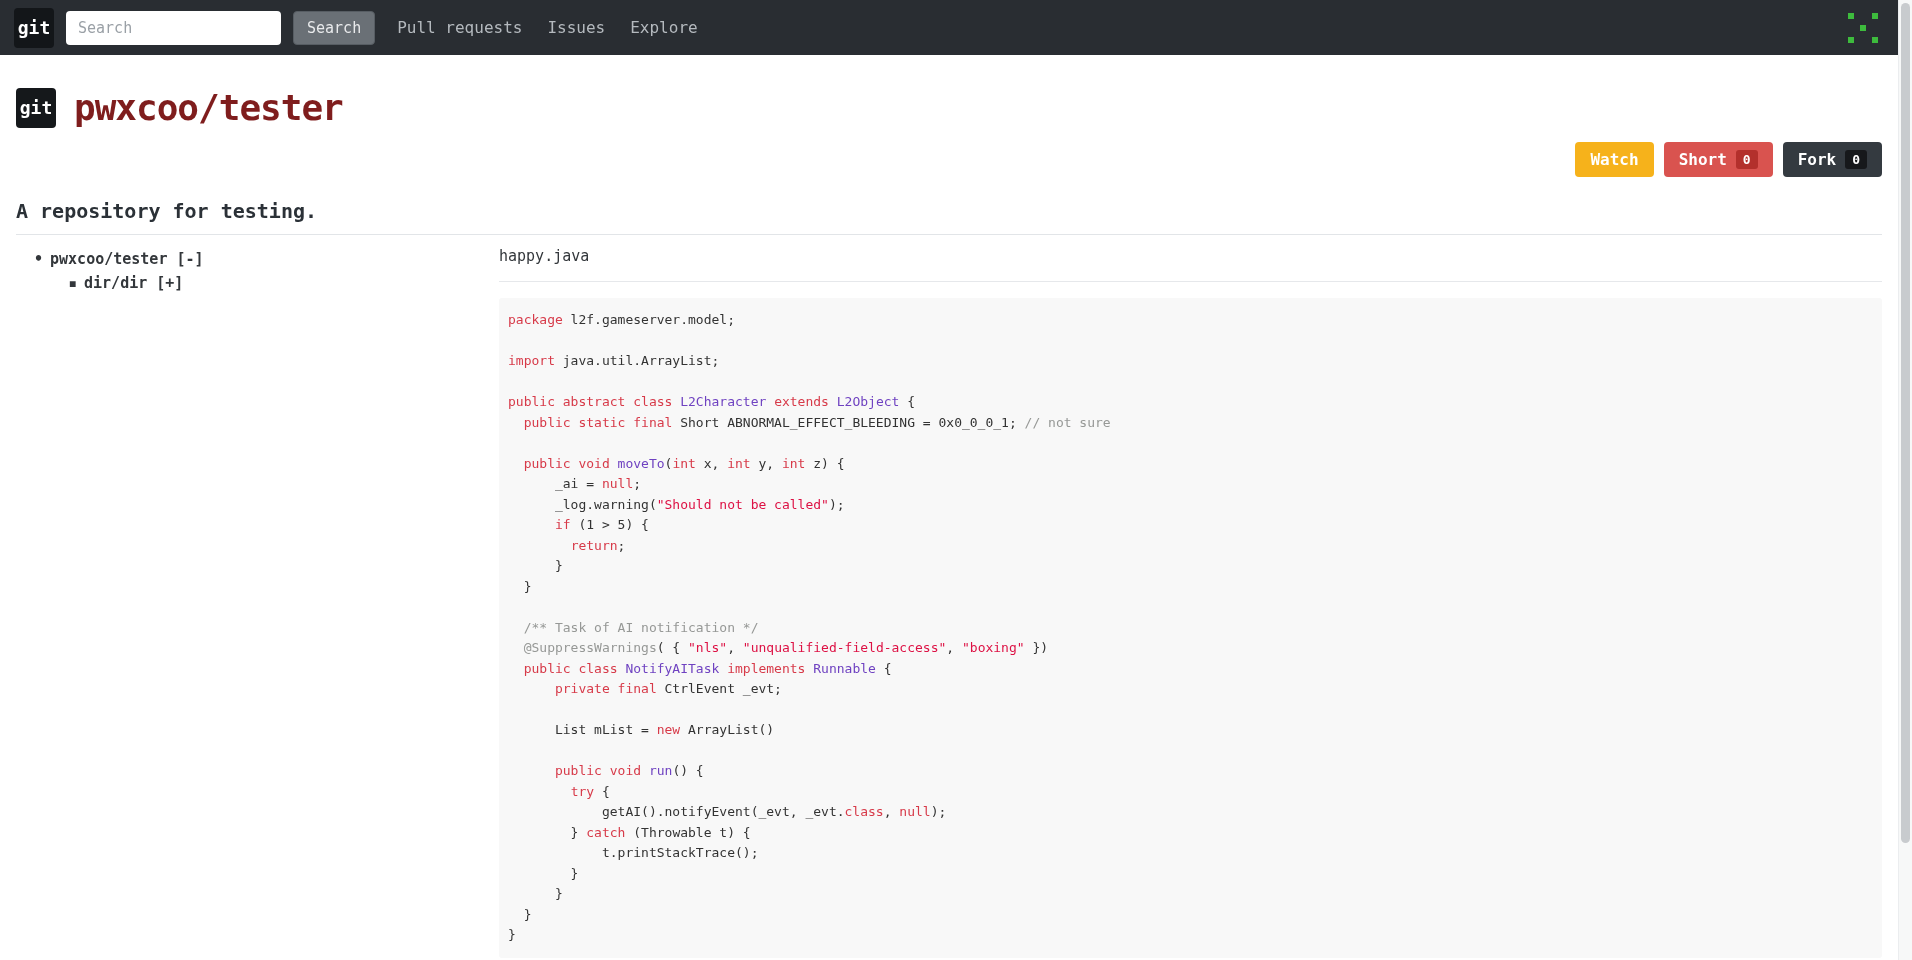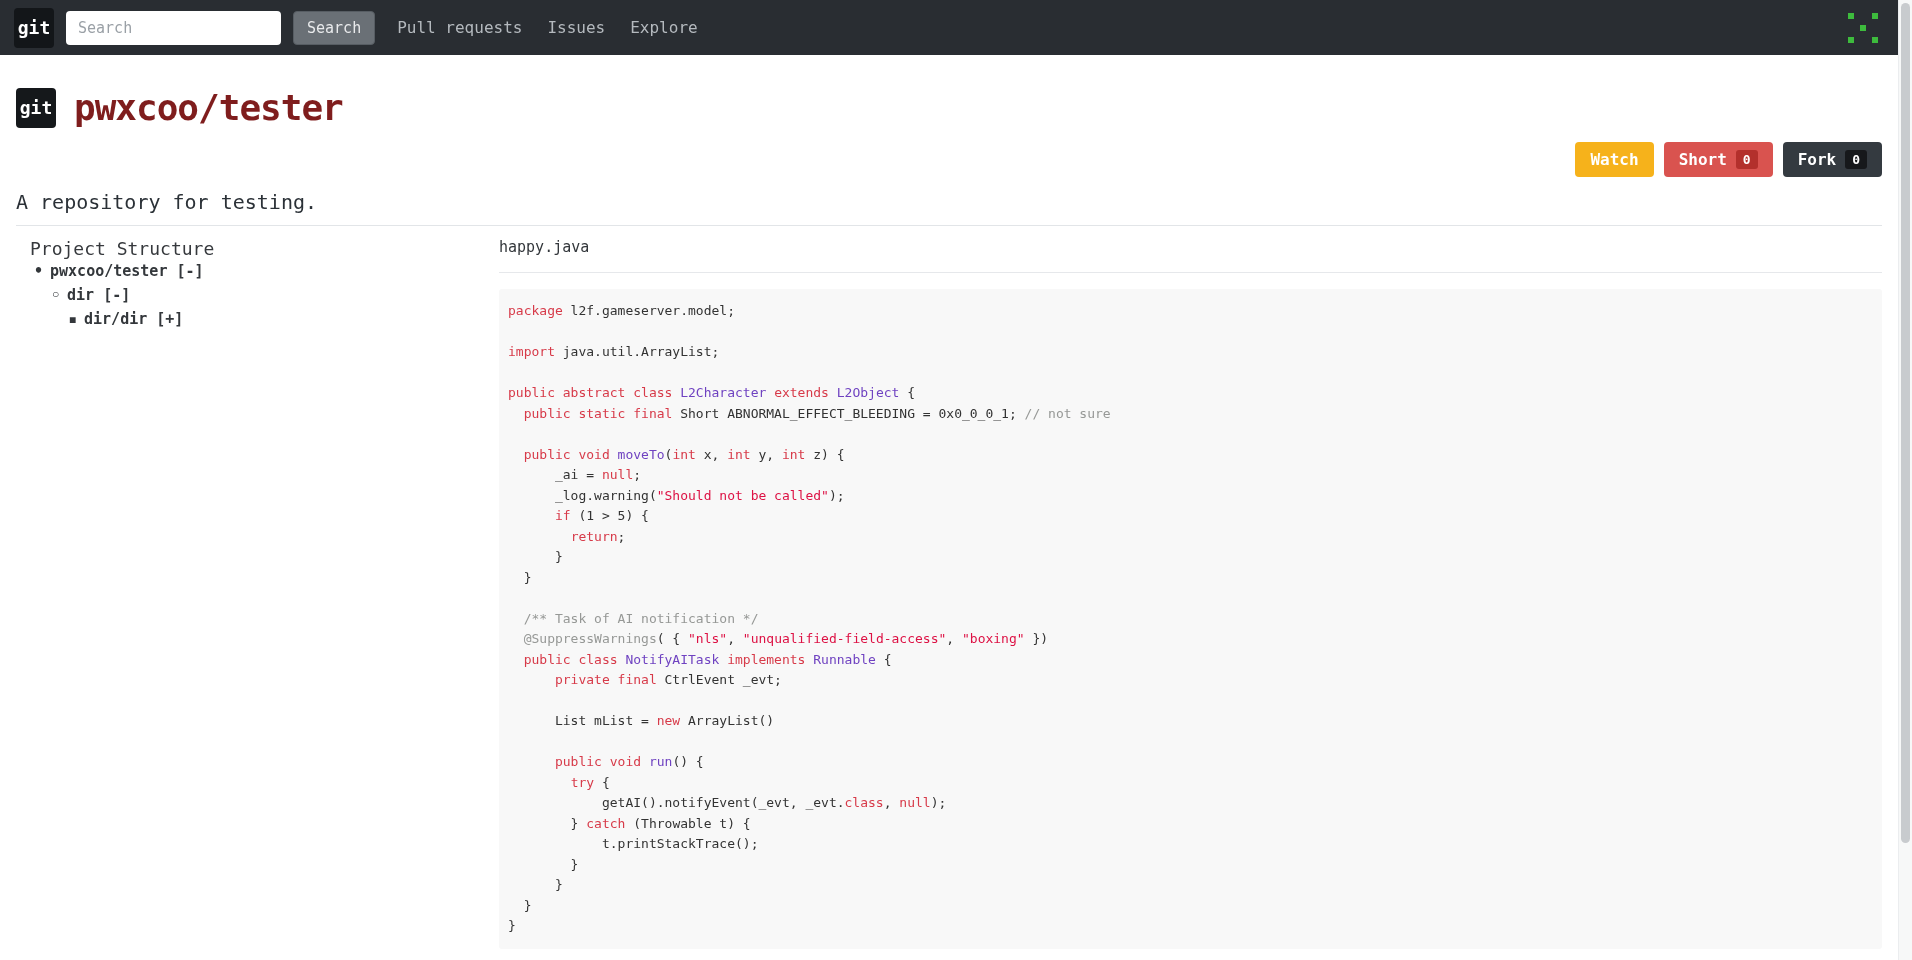--- a/index.html
+++ b/index.html
@@ -40,21 +40,21 @@
     display:flex; align-items:center; justify-content:center; font-size:18px; font-weight:bold;
   }
   .repo-title { font-size:36px; font-weight:bold; color:#7f1d1d; letter-spacing:-1px; }
   .actions { display:flex; justify-content:flex-end; gap:10px; margin-top:14px; }
   .action-btn {
     height:35px; padding:0 15px; border:none; border-radius:4px; color:#fff;
     font-family:inherit; font-size:16px; font-weight:bold;
     display:flex; align-items:center; gap:9px; cursor:pointer;
   }
   .badge { font-size:13px; font-weight:bold; padding:2px 7px; border-radius:3px; color:#fff; }
-  .description { margin-top:13px; font-size:20px; color:#2b3137; }
+  .description { margin-top:22px; font-size:20px; color:#2b3137;font-weight:bold; }
   .main-divider { border:none; border-top:1px solid #e2e5e8; margin-top:11px; }
 
   .main { display:flex; margin-top:12px; }
   .left-col { width:483px; min-width:483px; padding-left:14px; }
   .sidebar-title { font-size:18px; font-weight:normal; color:#36393d; }
   .tree { }
   .tree-item { font-size:15px; line-height:24px; color:#33373b; cursor:pointer; }
   .tree-item.bold { font-weight:bold; }
   .lvl1 { padding-left:4px; }
   .lvl2 { padding-left:21px; }
@@ -126,24 +126,22 @@
         </button>
       </div>
 
     <p class="description">A repository for testing.</p>
 
     <hr class="main-divider">
 
     <div class="main">
 
       <aside class="left-col">
-        <h2 class="sidebar-title">Project Structure</h2>
         <div class="tree">
             <div class="tree-item lvl1 bold"><span class="bullet">•</span><span>pwxcoo/tester [-]</span></div>
-            <div class="tree-item lvl2 bold"><span class="bullet">◦</span><span>dir [-]</span></div>
             <div class="tree-item lvl3 bold"><span class="bullet">▪</span><span>dir/dir [+]</span></div>
           </div>
       </aside>
 
       <section class="right-col">
         <div class="filename">happy.java</div>
         <hr class="file-divider">
         <pre class="code-block"><div class="code-line"><span style="color: rgb(215, 58, 73);">package</span><span style="color: rgb(51, 51, 51);"> l2f.gameserver.model;</span></div><div class="code-line">&nbsp;</div><div class="code-line"><span style="color: rgb(215, 58, 73);">import</span><span style="color: rgb(51, 51, 51);"> java.util.ArrayList;</span></div><div class="code-line">&nbsp;</div><div class="code-line"><span style="color: rgb(215, 58, 73);">public abstract class</span><span style="color: rgb(51, 51, 51);"> </span><span style="color: rgb(111, 66, 193);">L2Character</span><span style="color: rgb(51, 51, 51);"> </span><span style="color: rgb(215, 58, 73);">extends</span><span style="color: rgb(51, 51, 51);"> </span><span style="color: rgb(111, 66, 193);">L2Object</span><span style="color: rgb(51, 51, 51);"> {</span></div><div class="code-line"><span style="color: rgb(51, 51, 51);">  </span><span style="color: rgb(215, 58, 73);">public static final</span><span style="color: rgb(51, 51, 51);"> Short ABNORMAL_EFFECT_BLEEDING = 0x0_0_0_1; </span><span style="color: rgb(150, 152, 150);">// not sure</span></div><div class="code-line">&nbsp;</div><div class="code-line"><span style="color: rgb(51, 51, 51);">  </span><span style="color: rgb(215, 58, 73);">public void</span><span style="color: rgb(51, 51, 51);"> </span><span style="color: rgb(111, 66, 193);">moveTo</span><span style="color: rgb(51, 51, 51);">(</span><span style="color: rgb(215, 58, 73);">int</span><span style="color: rgb(51, 51, 51);"> x, </span><span style="color: rgb(215, 58, 73);">int</span><span style="color: rgb(51, 51, 51);"> y, </span><span style="color: rgb(215, 58, 73);">int</span><span style="color: rgb(51, 51, 51);"> z) {</span></div><div class="code-line"><span style="color: rgb(51, 51, 51);">      _ai = </span><span style="color: rgb(215, 58, 73);">null</span><span style="color: rgb(51, 51, 51);">;</span></div><div class="code-line"><span style="color: rgb(51, 51, 51);">      _log.warning(</span><span style="color: rgb(221, 17, 68);">"Should not be called"</span><span style="color: rgb(51, 51, 51);">);</span></div><div class="code-line"><span style="color: rgb(51, 51, 51);">      </span><span style="color: rgb(215, 58, 73);">if</span><span style="color: rgb(51, 51, 51);"> (1 &gt; 5) {</span></div><div class="code-line"><span style="color: rgb(51, 51, 51);">        </span><span style="color: rgb(215, 58, 73);">return</span><span style="color: rgb(51, 51, 51);">;</span></div><div class="code-line"><span style="color: rgb(51, 51, 51);">      }</span></div><div class="code-line"><span style="color: rgb(51, 51, 51);">  }</span></div><div class="code-line">&nbsp;</div><div class="code-line"><span style="color: rgb(51, 51, 51);">  </span><span style="color: rgb(150, 152, 150);">/** Task of AI notification */</span></div><div class="code-line"><span style="color: rgb(51, 51, 51);">  </span><span style="color: rgb(150, 152, 150);">@SuppressWarnings</span><span style="color: rgb(51, 51, 51);">( { </span><span style="color: rgb(221, 17, 68);">"nls"</span><span style="color: rgb(51, 51, 51);">, </span><span style="color: rgb(221, 17, 68);">"unqualified-field-access"</span><span style="color: rgb(51, 51, 51);">, </span><span style="color: rgb(221, 17, 68);">"boxing"</span><span style="color: rgb(51, 51, 51);"> })</span></div><div class="code-line"><span style="color: rgb(51, 51, 51);">  </span><span style="color: rgb(215, 58, 73);">public class</span><span style="color: rgb(51, 51, 51);"> </span><span style="color: rgb(111, 66, 193);">NotifyAITask</span><span style="color: rgb(51, 51, 51);"> </span><span style="color: rgb(215, 58, 73);">implements</span><span style="color: rgb(51, 51, 51);"> </span><span style="color: rgb(111, 66, 193);">Runnable</span><span style="color: rgb(51, 51, 51);"> {</span></div><div class="code-line"><span style="color: rgb(51, 51, 51);">      </span><span style="color: rgb(215, 58, 73);">private final</span><span style="color: rgb(51, 51, 51);"> CtrlEvent _evt;</span></div><div class="code-line">&nbsp;</div><div class="code-line"><span style="color: rgb(51, 51, 51);">      List mList = </span><span style="color: rgb(215, 58, 73);">new</span><span style="color: rgb(51, 51, 51);"> ArrayList()</span></div><div class="code-line">&nbsp;</div><div class="code-line"><span style="color: rgb(51, 51, 51);">      </span><span style="color: rgb(215, 58, 73);">public void</span><span style="color: rgb(51, 51, 51);"> </span><span style="color: rgb(111, 66, 193);">run</span><span style="color: rgb(51, 51, 51);">() {</span></div><div class="code-line"><span style="color: rgb(51, 51, 51);">        </span><span style="color: rgb(215, 58, 73);">try</span><span style="color: rgb(51, 51, 51);"> {</span></div><div class="code-line"><span style="color: rgb(51, 51, 51);">            getAI().notifyEvent(_evt, _evt.</span><span style="color: rgb(215, 58, 73);">class</span><span style="color: rgb(51, 51, 51);">, </span><span style="color: rgb(215, 58, 73);">null</span><span style="color: rgb(51, 51, 51);">);</span></div><div class="code-line"><span style="color: rgb(51, 51, 51);">        } </span><span style="color: rgb(215, 58, 73);">catch</span><span style="color: rgb(51, 51, 51);"> (Throwable t) {</span></div><div class="code-line"><span style="color: rgb(51, 51, 51);">            t.printStackTrace();</span></div><div class="code-line"><span style="color: rgb(51, 51, 51);">        }</span></div><div class="code-line"><span style="color: rgb(51, 51, 51);">      }</span></div><div class="code-line"><span style="color: rgb(51, 51, 51);">  }</span></div><div class="code-line"><span style="color: rgb(51, 51, 51);">}</span></div></pre>
       </section>
 

